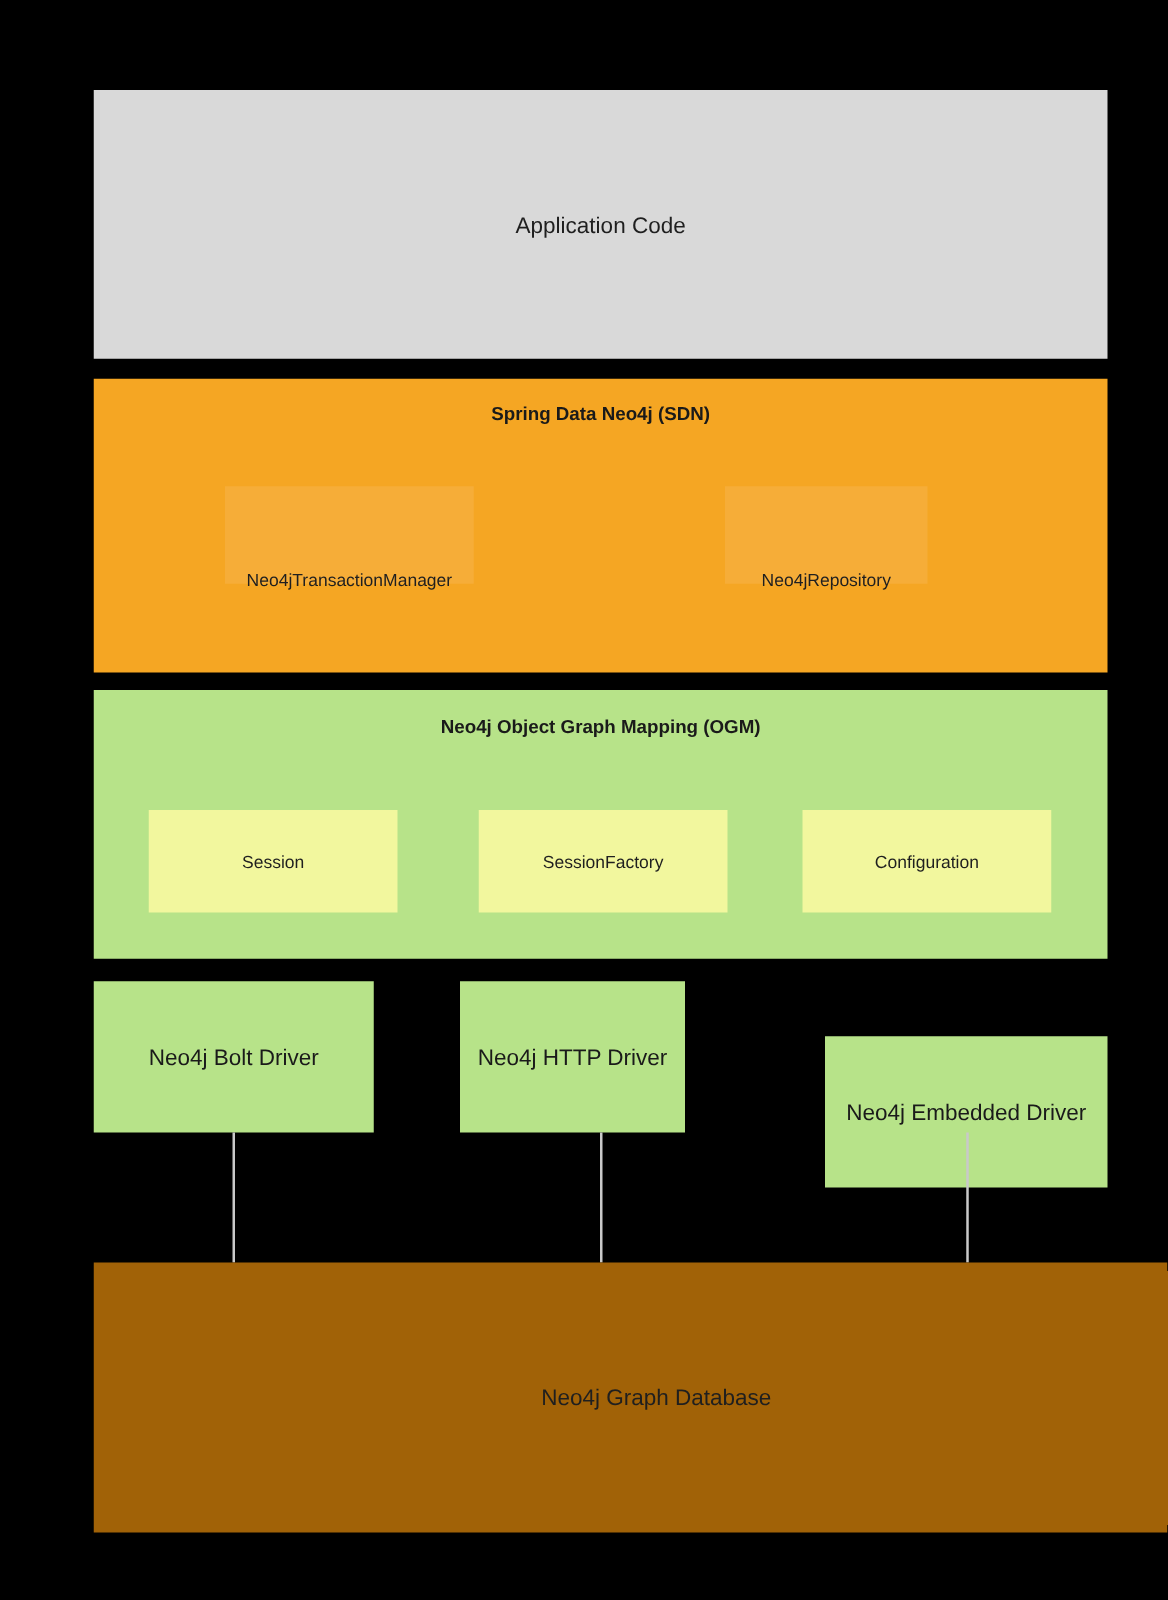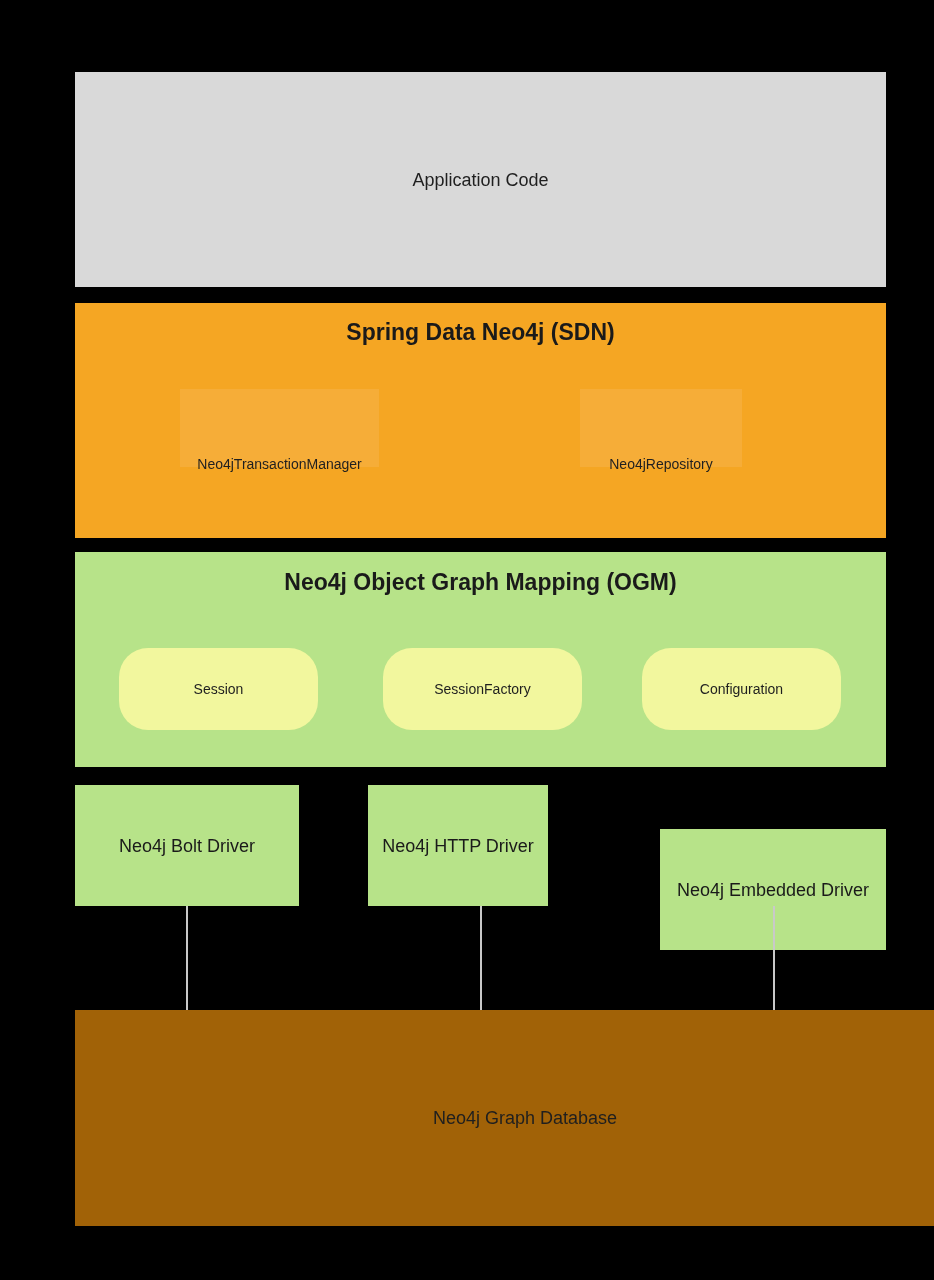--- a/index.html
+++ b/index.html
@@ -21,21 +21,21 @@
     position: absolute;
     box-sizing: border-box;
   }
   .layer-title {
     position: absolute;
     left: 0;
     right: 0;
     text-align: center;
     color: #1a1a1a;
     font-weight: bold;
-    font-size: 23px;
+    font-size: 15px;
     line-height: 22px;
     white-space: nowrap;
   }
   .center-label {
     position: absolute;
     left: 0;
     right: 0;
     top: 50%;
     transform: translateY(-50%);
     text-align: center;
@@ -91,21 +91,20 @@
     height: 215px;
     background: #b7e389;
   }
   #ogm-layer .layer-title { top: 19px; }
   .ogm-box {
     position: absolute;
     top: 96px;
     height: 82px;
     background: #f2f79e;
     box-sizing: border-box;
-    border-radius: 29px;
   }
   .ogm-box .sub-label {
     position: absolute;
     left: 0;
     right: 0;
     top: 50%;
     transform: translateY(-50%);
     text-align: center;
     color: #1f1f1f;
     font-size: 14px;

